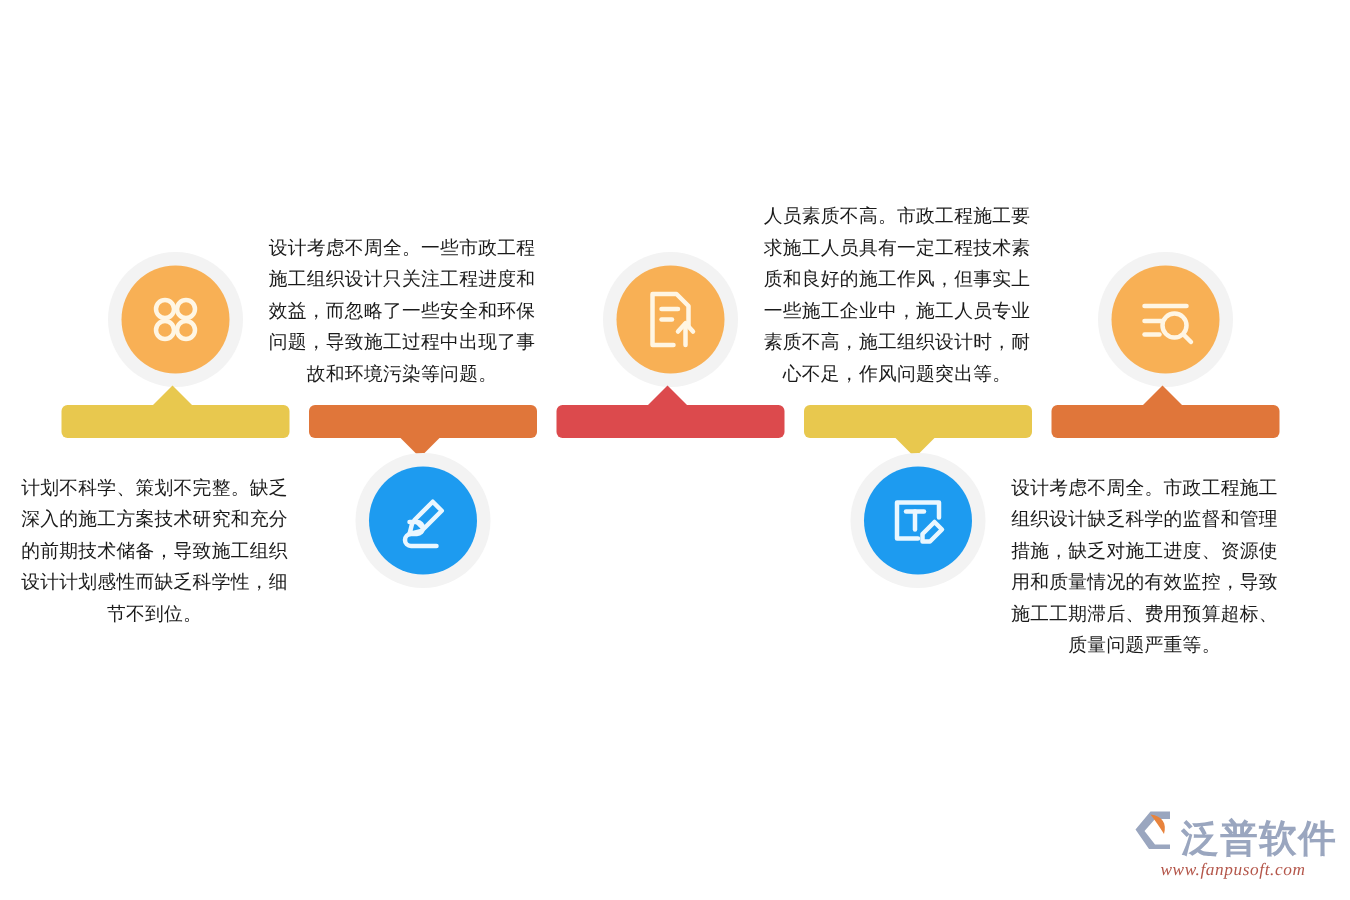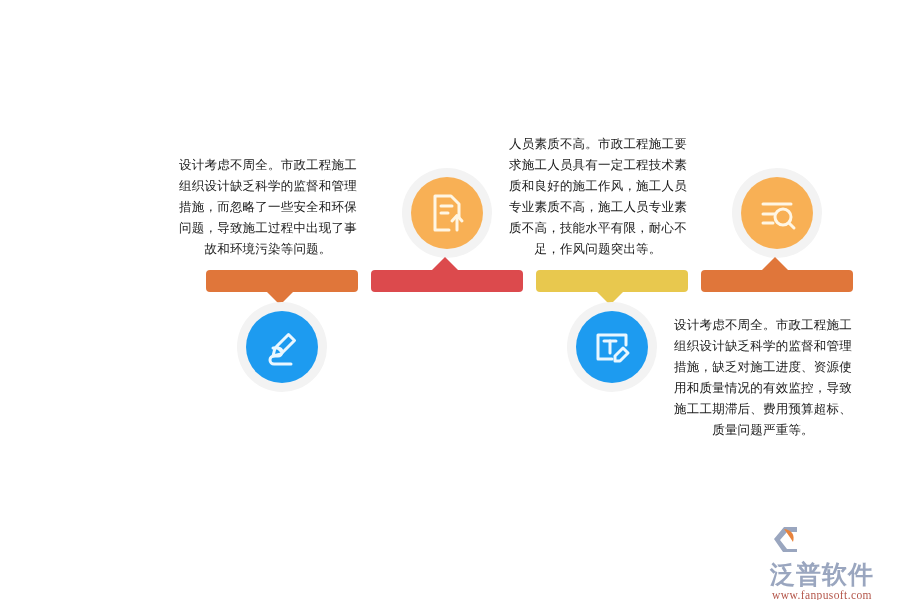--- a/index.html
+++ b/index.html
@@ -123,49 +123,69 @@
     top: 537px;
     width: 140px;
     height: 52px;
     display: flex;
     flex-direction: column;
     align-items: center;
     justify-content: center;
   }
   #logo-top {
     display: flex;
-    align-items: flex-start;
+    align-items: flex-end;
     gap: 5px;
-    flex-direction: column;
   }
   #logo-text {
     font-size: 25px;
     font-weight: bold;
     color: #9aa6bf;
     letter-spacing: 1px;
     line-height: 1;
   }
   #logo-url {
     margin-top: 3px;
     font-size: 11.5px;
     color: #b4564a;
     font-family: "Liberation Serif", serif;
     letter-spacing: 0.4px;
     line-height: 1;
+    font-style: italic;
   }
 </style>
 </head>
 <body>
 
 <div id="infographic">
 
+  <div class="column col-0">
+
+    <div class="icon-bubble above">
+      <div class="icon-disc" id="disc-1" style="background: rgb(248, 176, 85);">
+        <svg width="40" height="40" viewBox="0 0 40 40" aria-hidden="true">
+          <circle cx="13" cy="13" r="6" fill="none" stroke="#fff6e4" stroke-width="3"></circle>
+          <circle cx="27" cy="13" r="6" fill="none" stroke="#fff6e4" stroke-width="3"></circle>
+          <circle cx="13" cy="27" r="6" fill="none" stroke="#fff6e4" stroke-width="3"></circle>
+          <circle cx="27" cy="27" r="6" fill="none" stroke="#fff6e4" stroke-width="3"></circle>
+        </svg>
+      </div>
+    </div>
+
+    <div class="bar-wrap">
+      <div class="arrow arrow-up" id="arrow-1" style="border-bottom-color: rgb(232, 200, 78);"></div>
+      <div class="bar" id="bar-1" style="background: rgb(232, 200, 78);"></div>
+    </div>
+
+    <div class="text-block below">计划不科学、策划不完整。缺乏深入的施工方案技术研究和充分的前期技术储备，导致施工组织设计计划感性而缺乏科学性，细节不到位。</div>
+  </div>
 
   <div class="column col-1">
 
-    <div class="text-block above">设计考虑不周全。市政工程施工组织设计缺乏科学的监督和管理措施，而忽略了一些安全和环保问题，导致施工过程中出现了事故和环境污染等问题。</div>
+    <div class="text-block above">设计考虑不周全。一些市政工程施工组织设计只关注工程进度和效益，而忽略了一些安全和环保问题，导致施工过程中出现了事故和环境污染等问题。</div>
 
     <div class="bar-wrap">
       <div class="bar" id="bar-2" style="background: rgb(224, 118, 58);"></div>
       <div class="arrow arrow-down" id="arrow-2" style="border-top-color: rgb(224, 118, 58);"></div>
     </div>
 
     <div class="icon-bubble below">
       <div class="icon-disc" id="disc-2" style="background: rgb(29, 155, 240);">
         <svg width="42" height="42" viewBox="0 0 42 42" aria-hidden="true">
           <path d="M27.5 8.5 L33.5 14.5 L21.5 26.5 L15.5 20.5 Z" fill="none" stroke="#eaf7ff" stroke-width="3" stroke-linejoin="round"></path>
@@ -192,21 +212,21 @@
 
     <div class="bar-wrap">
       <div class="arrow arrow-up" id="arrow-3" style="border-bottom-color: rgb(220, 74, 77);"></div>
       <div class="bar" id="bar-3" style="background: rgb(220, 74, 77);"></div>
     </div>
 
   </div>
 
   <div class="column col-3">
 
-    <div class="text-block above">人员素质不高。市政工程施工要求施工人员具有一定工程技术素质和良好的施工作风，施工人员专业素质不高，施工人员专业素质不高，技能水平有限，耐心不足，作风问题突出等。</div>
+    <div class="text-block above">人员素质不高。市政工程施工要求施工人员具有一定工程技术素质和良好的施工作风，但事实上一些施工企业中，施工人员专业素质不高，施工组织设计时，耐心不足，作风问题突出等。</div>
 
     <div class="bar-wrap">
       <div class="bar" id="bar-4" style="background: rgb(232, 200, 78);"></div>
       <div class="arrow arrow-down" id="arrow-4" style="border-top-color: rgb(232, 200, 78);"></div>
     </div>
 
     <div class="icon-bubble below">
       <div class="icon-disc" id="disc-4" style="background: rgb(29, 155, 240);">
         <svg width="40" height="40" viewBox="0 0 40 40" aria-hidden="true">
           <path d="M34 18 V8 H6 V32 H20" fill="none" stroke="#eaf7ff" stroke-width="3" stroke-linecap="round" stroke-linejoin="round"></path>

